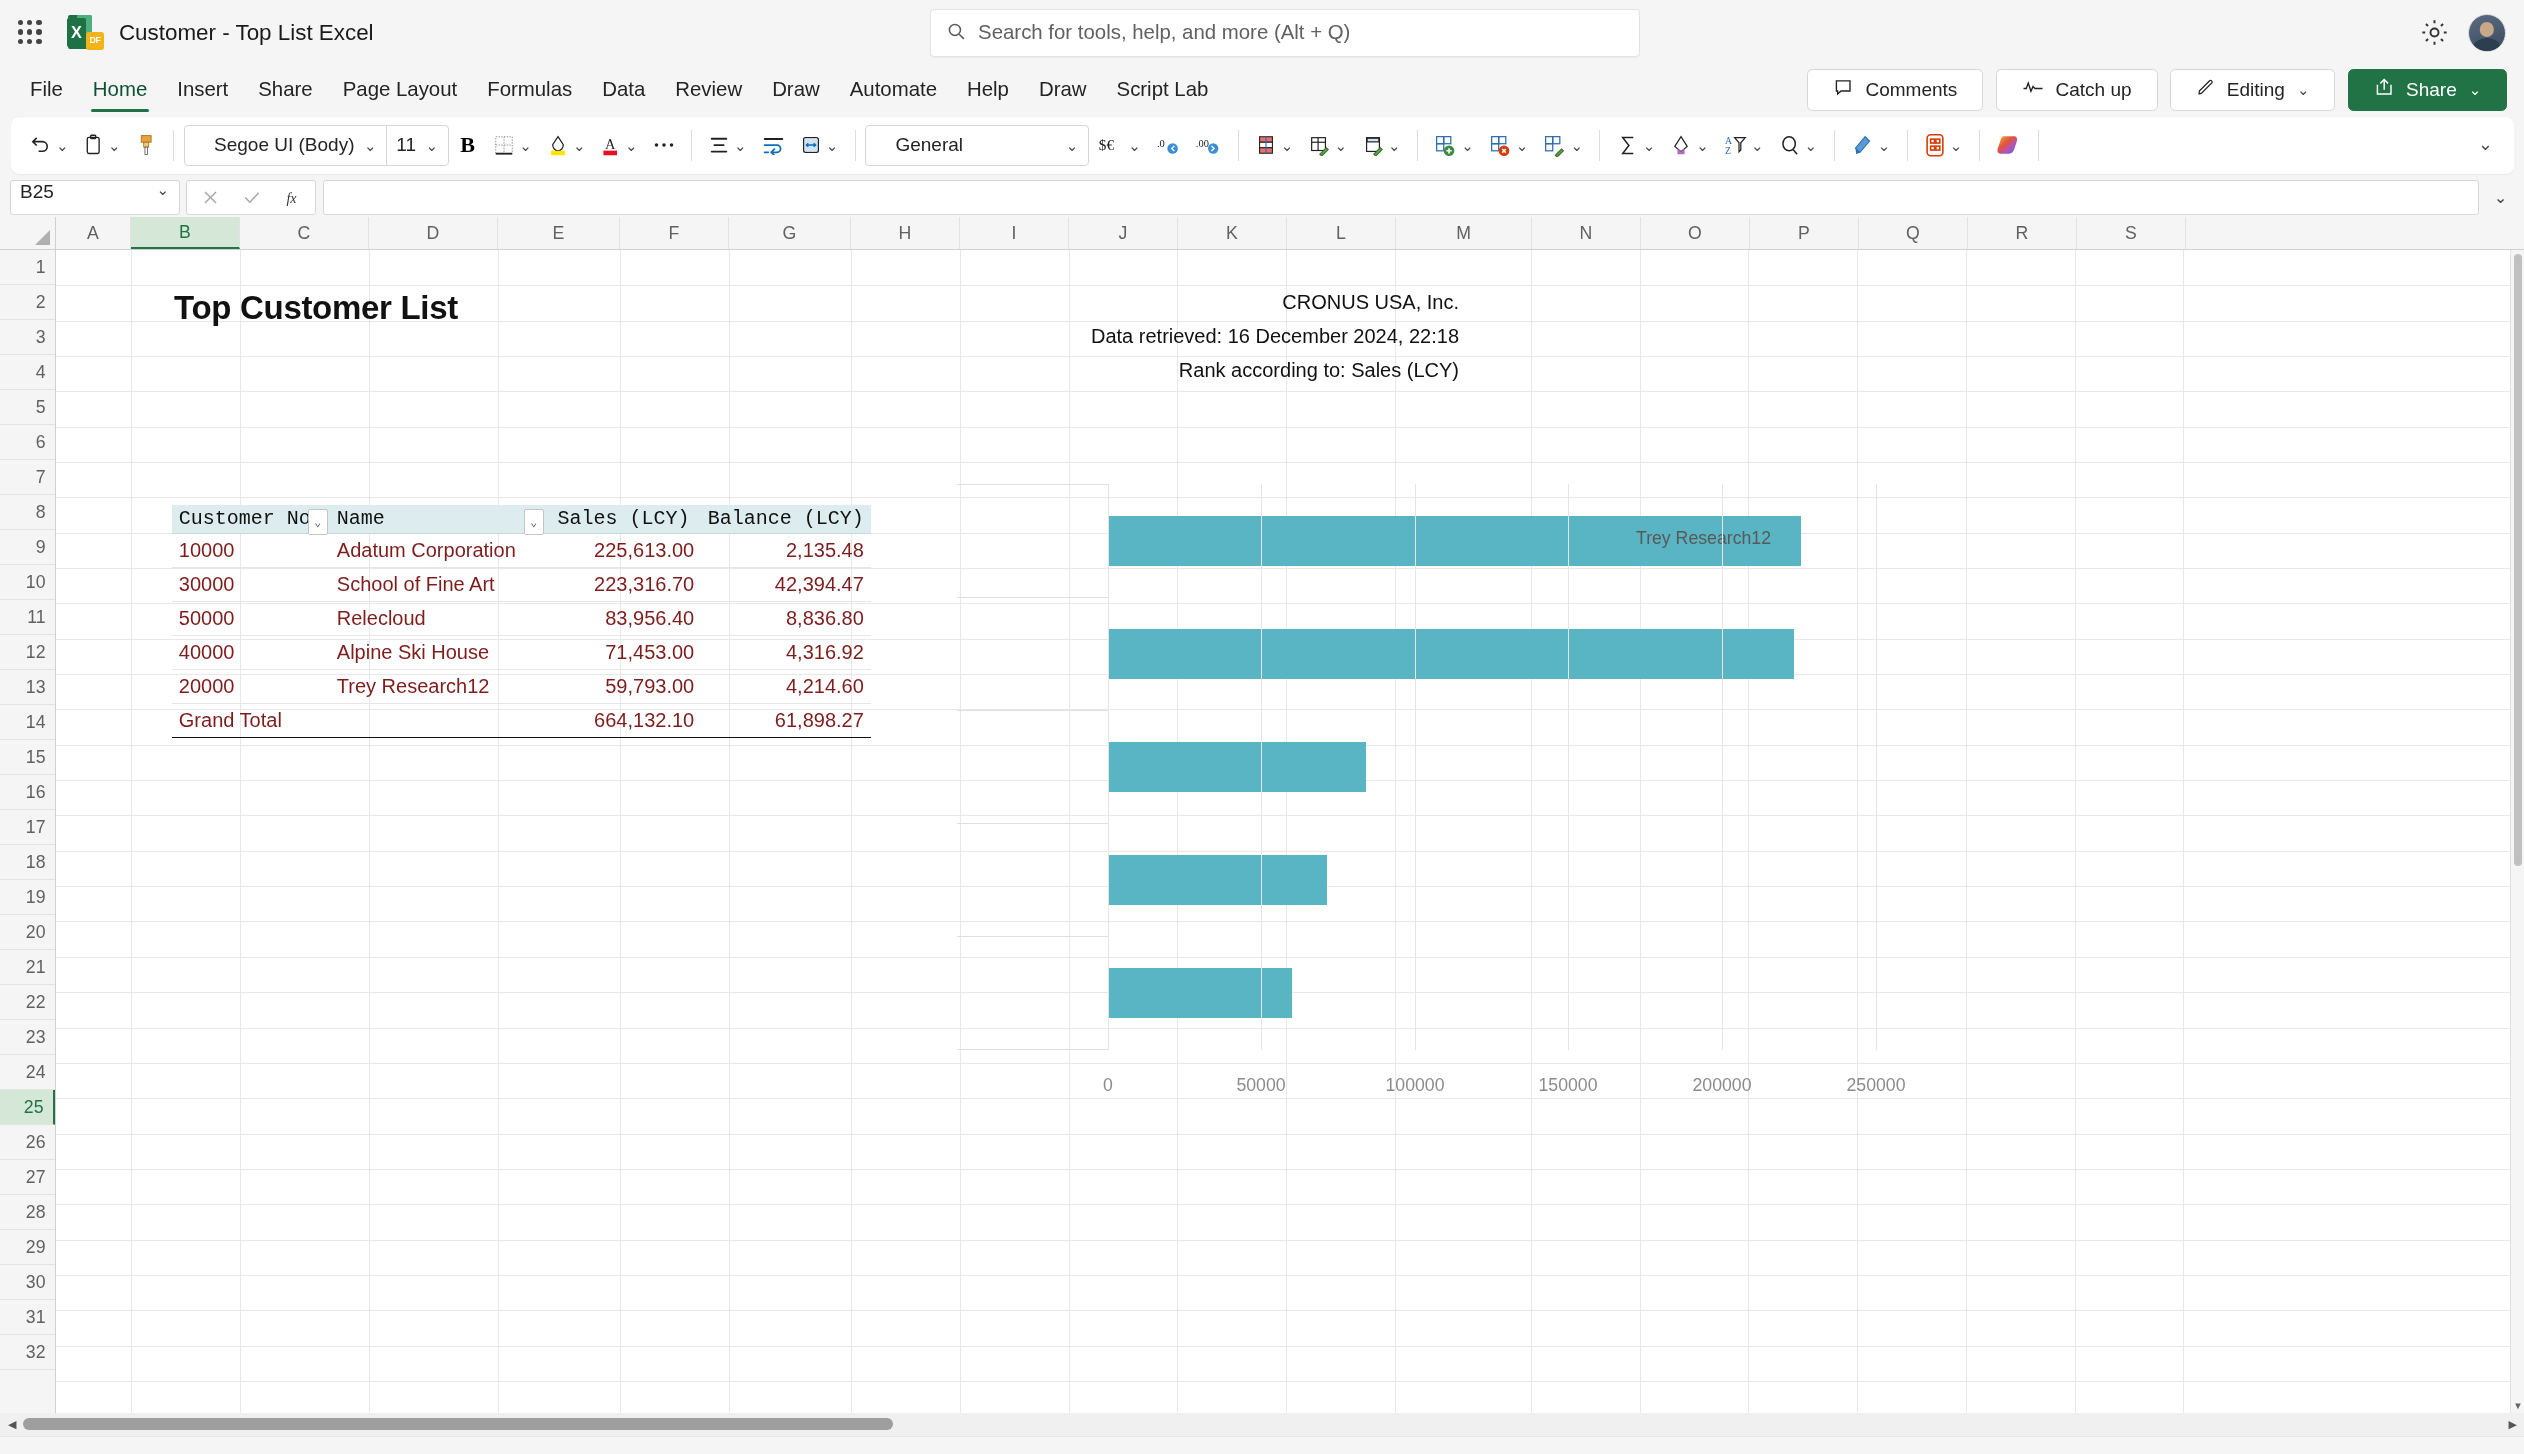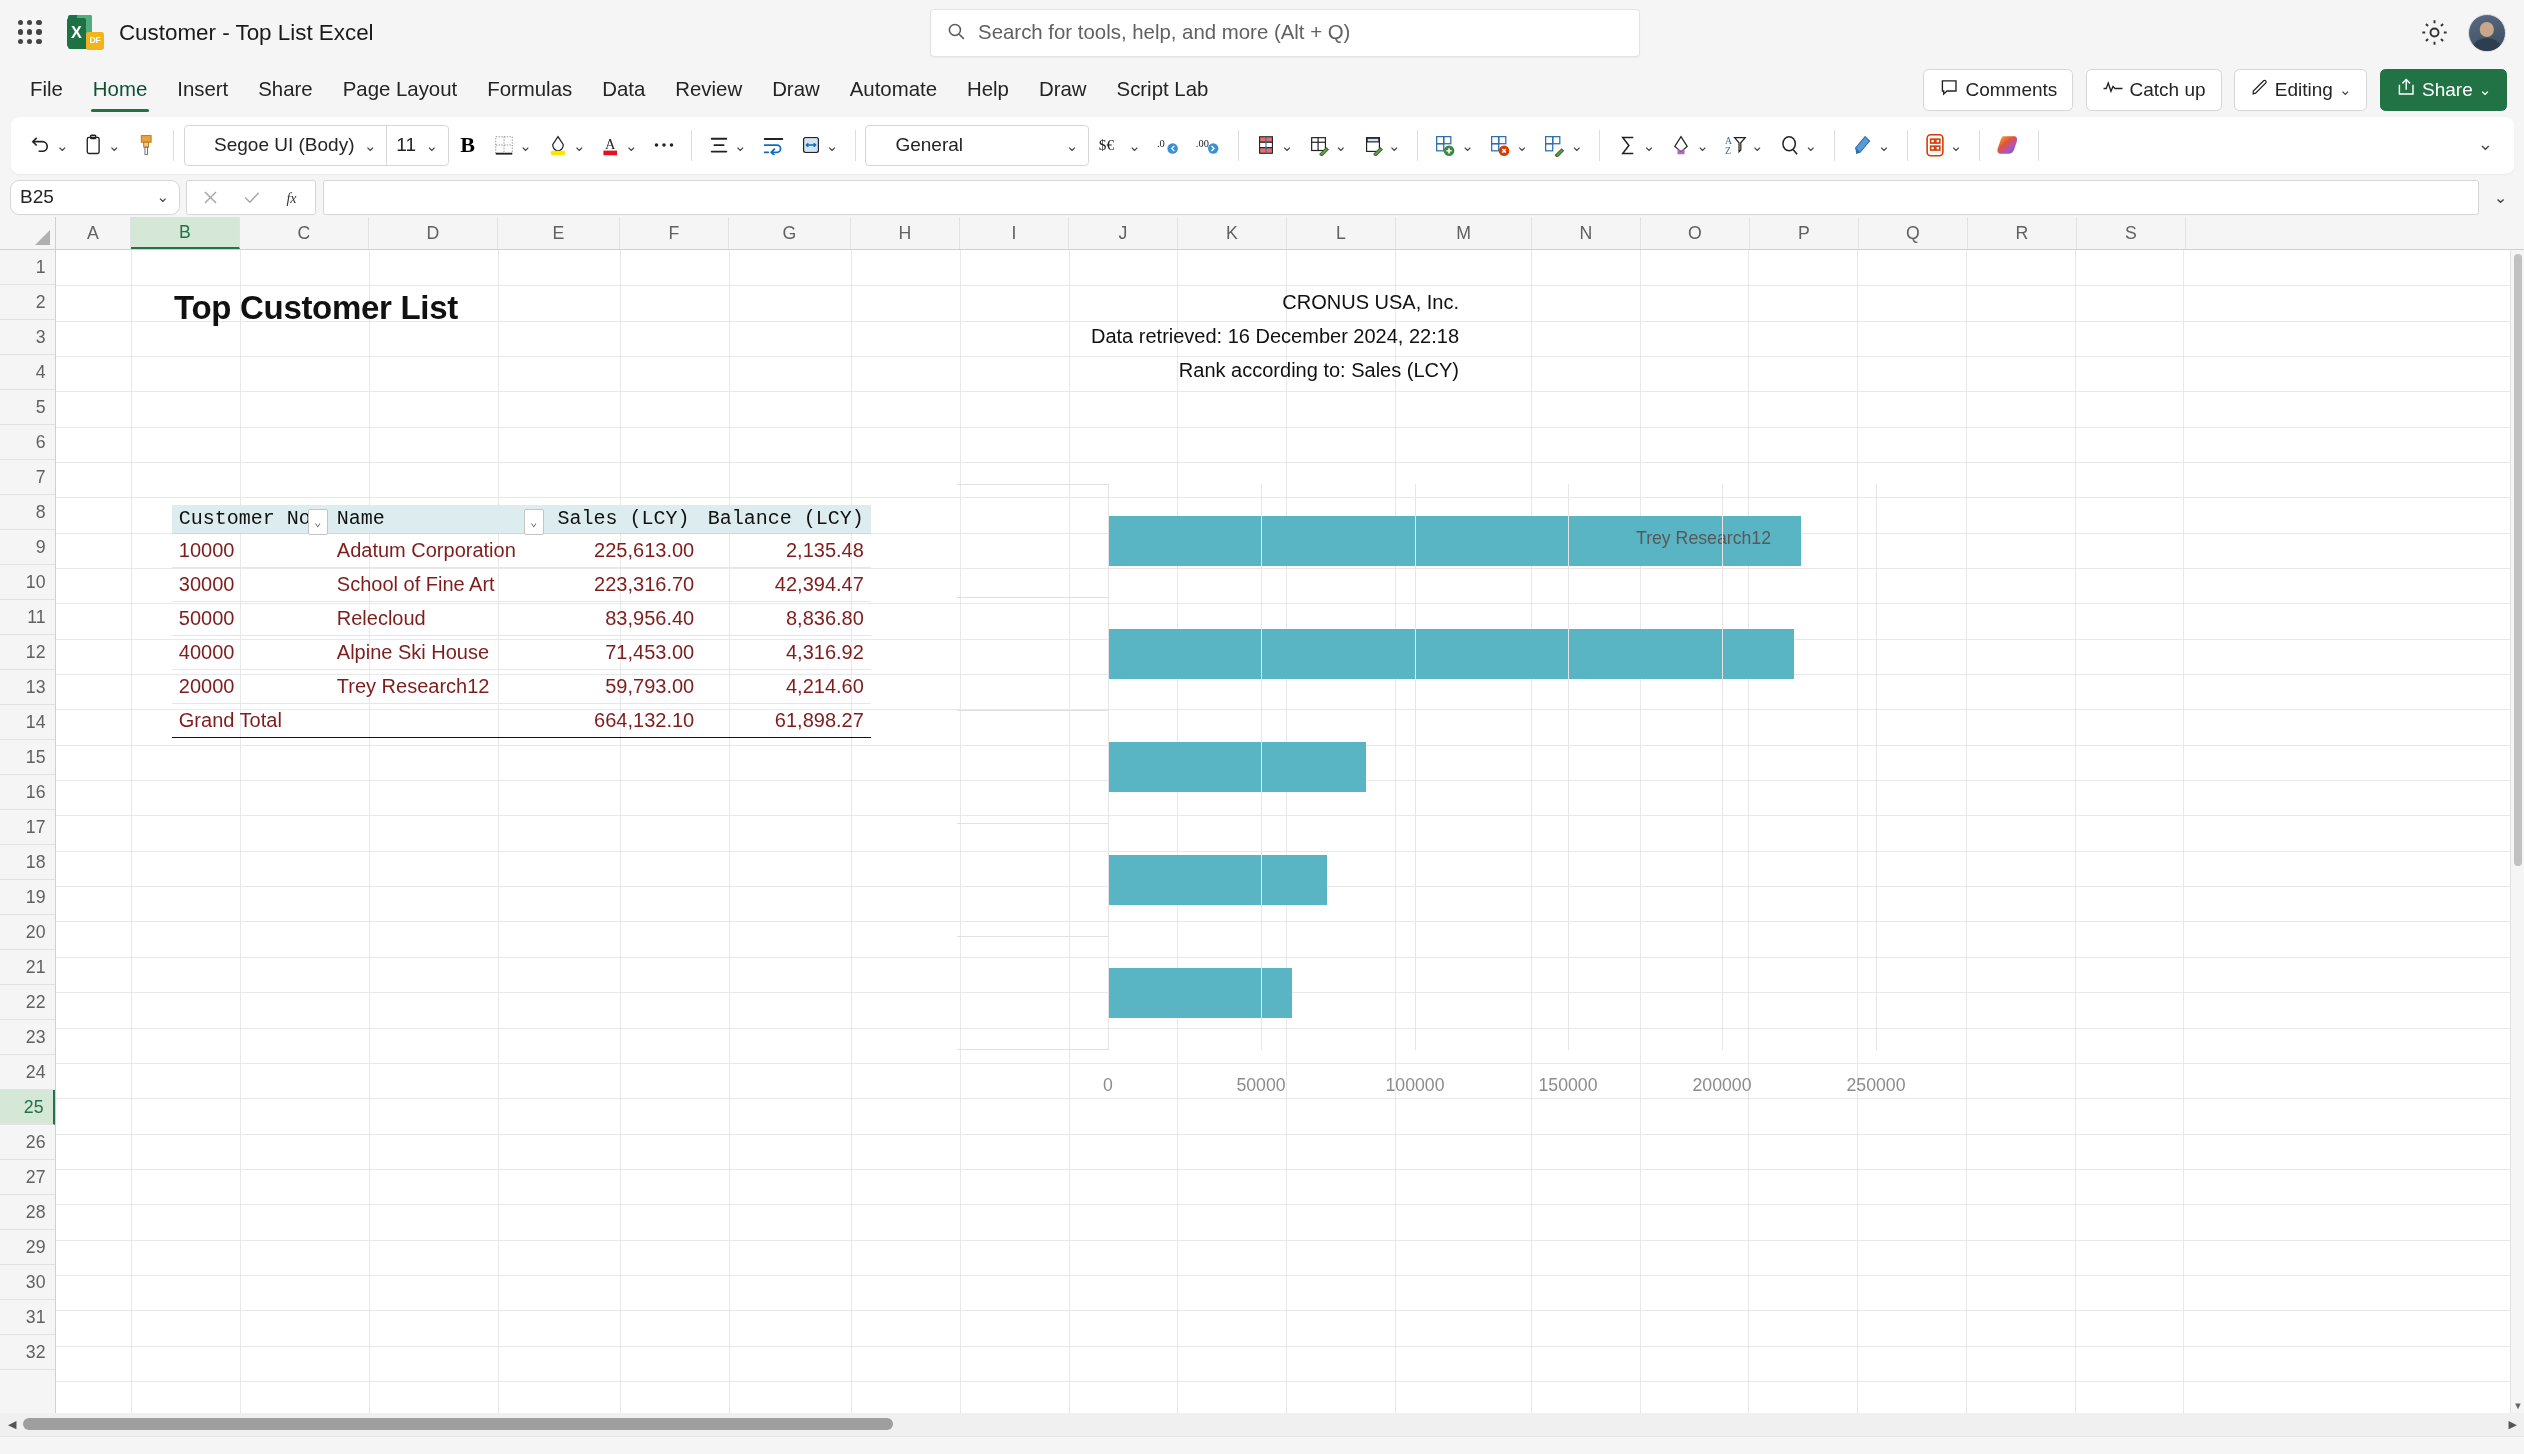--- a/index.html
+++ b/index.html
@@ -78,22 +78,22 @@
     font-size: 20.4px; color: #242424; padding: 4.1px 15px; cursor: pointer;
     position: relative; white-space: nowrap;
   }
   .rtab.active { font-weight: 400; color: #0f5132; }
   .rtab.active::after {
     content: ""; position: absolute; left: 13.6px; right: 13.6px; bottom: -6.8px;
     height: 3.4px; background: #217346; border-radius: 2px;
   }
   .rt-right { margin-left: auto; display: flex; align-items: center; gap: 12.2px; padding-right: 17.7px; }
   .pill {
-    display: flex; align-items: center; gap: 6px;
-    height: 42px; padding: 0 15px;
+    display: flex; align-items: center; gap: 12px;
+    height: 42px; padding: 0 25px;
     border: 0.7px solid #d6d6d6; border-radius: 5.4px; background: #fff;
     font-size: 19px; color: #242424; cursor: pointer; white-space: nowrap;
   }
   .pill.green { background: #217346; border-color: #217346; color: #fff; }
 
   
   .toolbar {
     margin: 2.7px 11px 4.1px 11px;
     height: 57px;
     background: #fff; border-radius: 8.2px;
@@ -119,22 +119,22 @@
   .bold-btn { font-size: 22px; font-weight: bold; font-family: "Liberation Serif", serif; }
   .tb-overflow { margin-left: auto; }
 
   
   .formulabar {
     height: 39px; display: flex; align-items: center;
     padding: 0 9.5px 0 9.5px; gap: 6.8px; background: #f5f5f5;
   }
   .namebox {
     width: 170px; height: 35px; background: #fff;
-    border: 0.7px solid #d6d6d6; border-radius: 9px;
-    display: flex; align-items: center; padding: 0 9.5px;
+    border: 0.7px solid #d6d6d6; border-radius: 3px;
+    display: flex; align-items: flex-start; padding: 0 9.5px;
     font-size: 19px; color: #242424; cursor: text;
   }
   .namebox .nb-chev { margin-left: auto; font-size: 15px; color: #444; }
   .fx-group {
     height: 35px; background: #fff; border: 0.7px solid #d6d6d6; border-radius: 2.7px;
     display: flex; align-items: center; padding: 0 4.1px; gap: 2.7px;
   }
   .fxb { width: 38px; height: 31px; display:flex; align-items:center; justify-content:center; cursor:pointer; border-radius:2.7px;}
   .formula-input {
     flex: 1; height: 35px; background: #fff; border: 0.7px solid #d6d6d6; border-radius: 2.7px;

